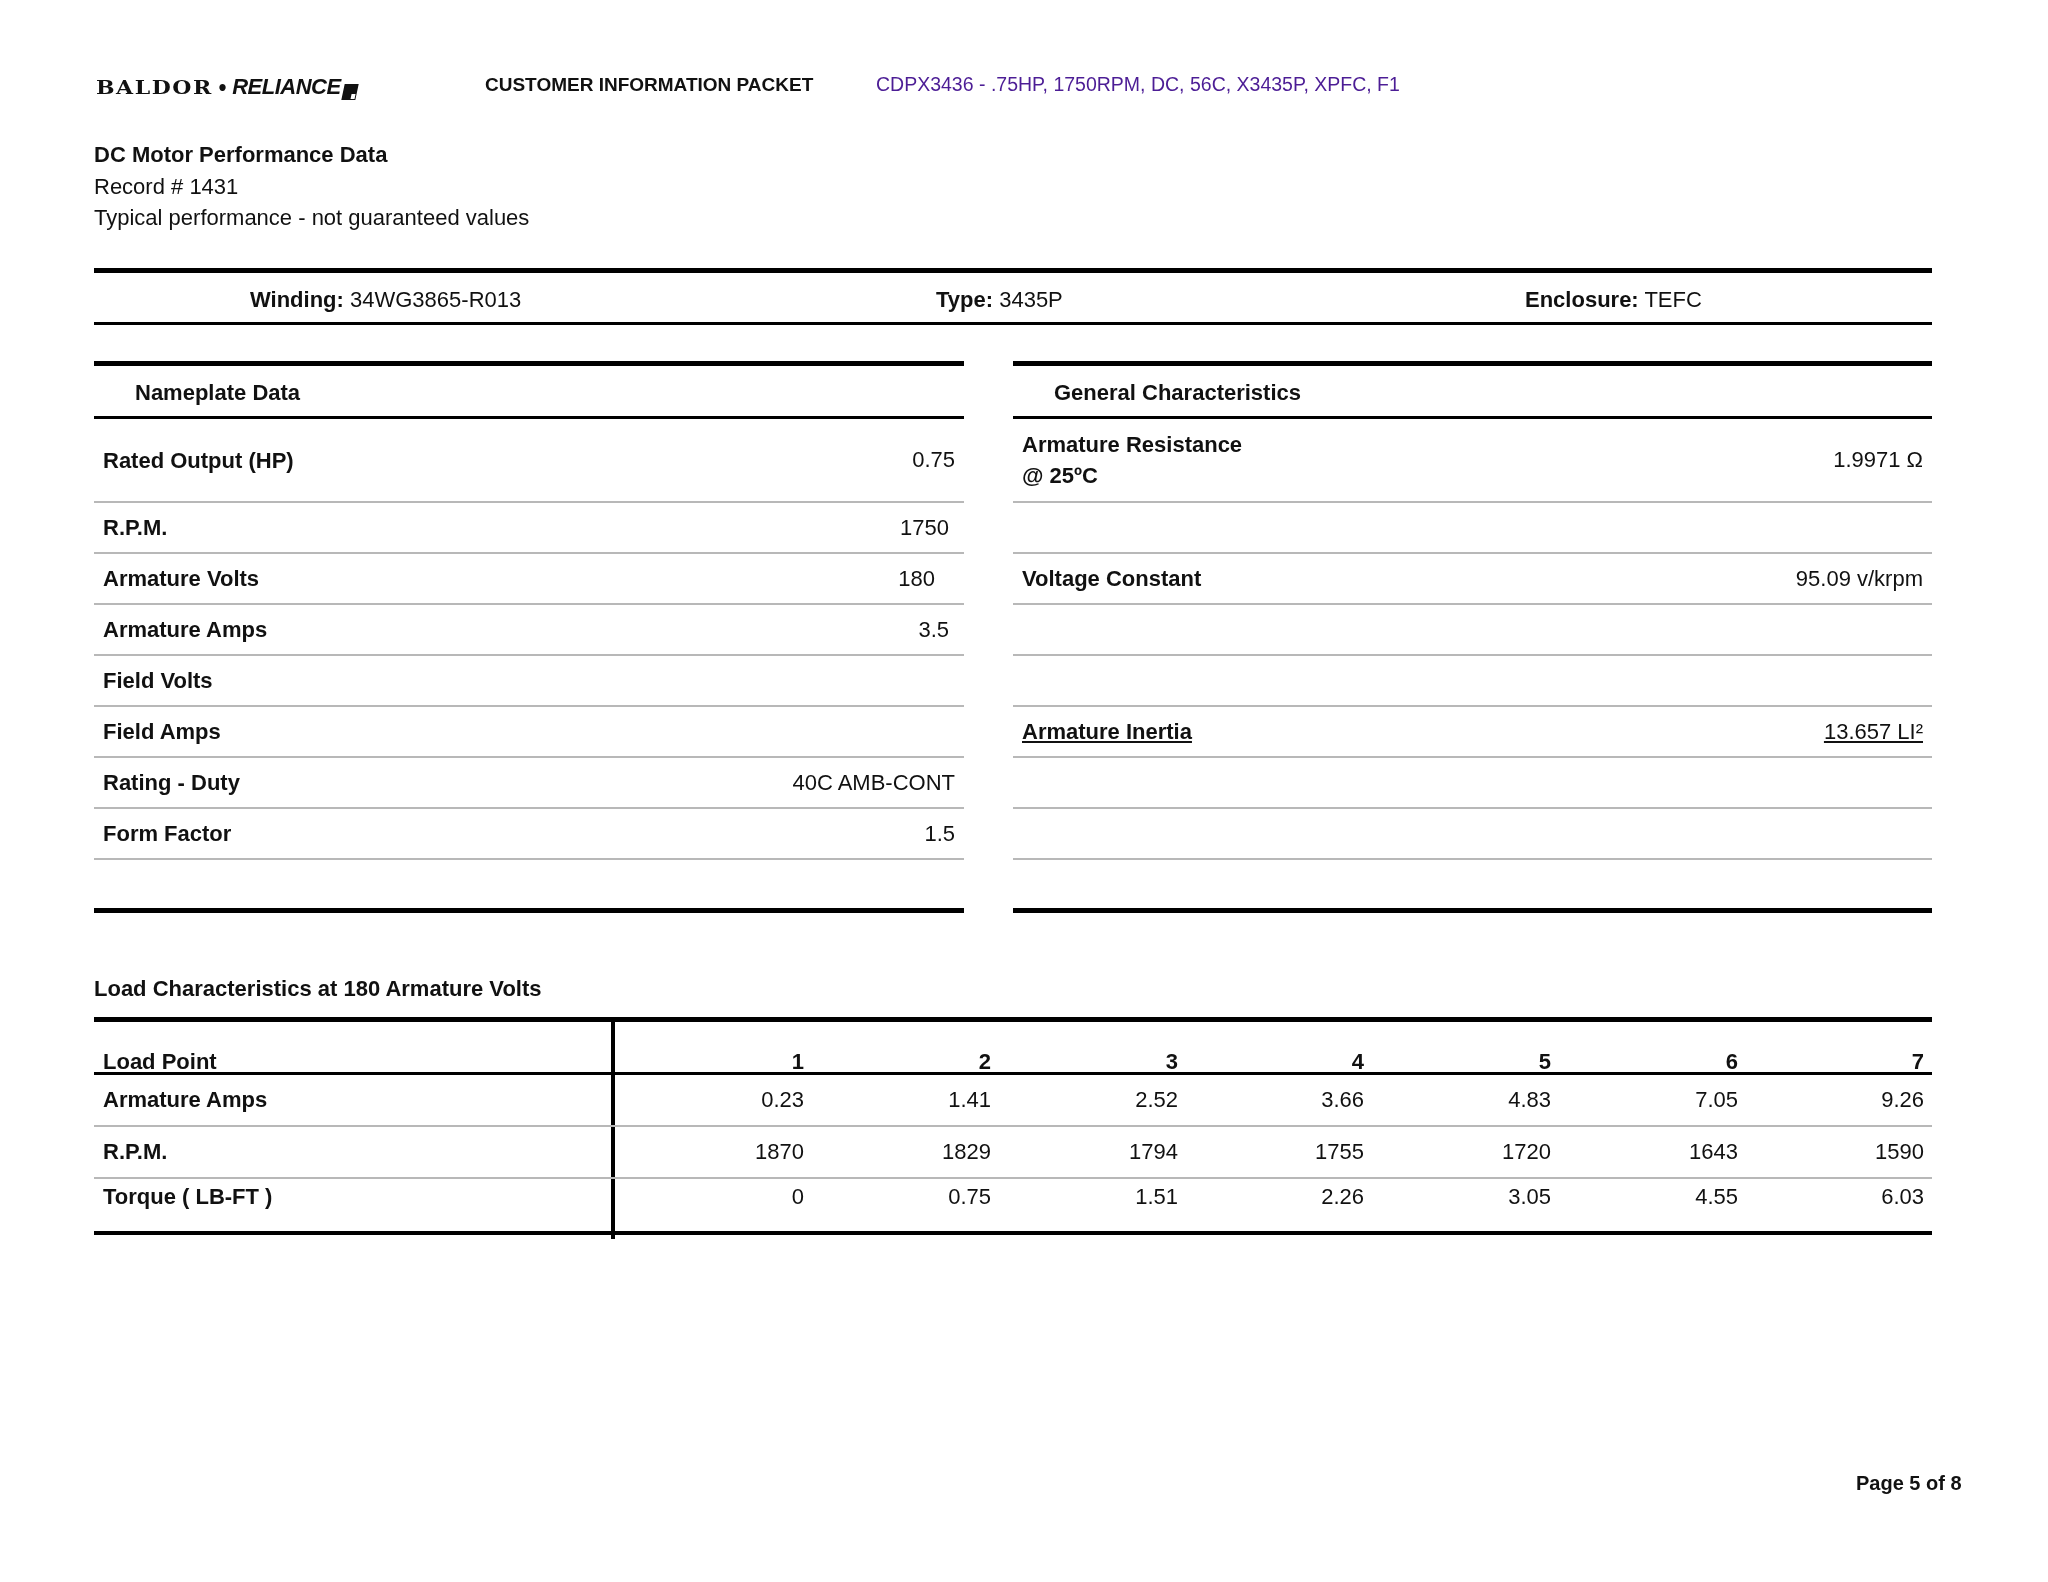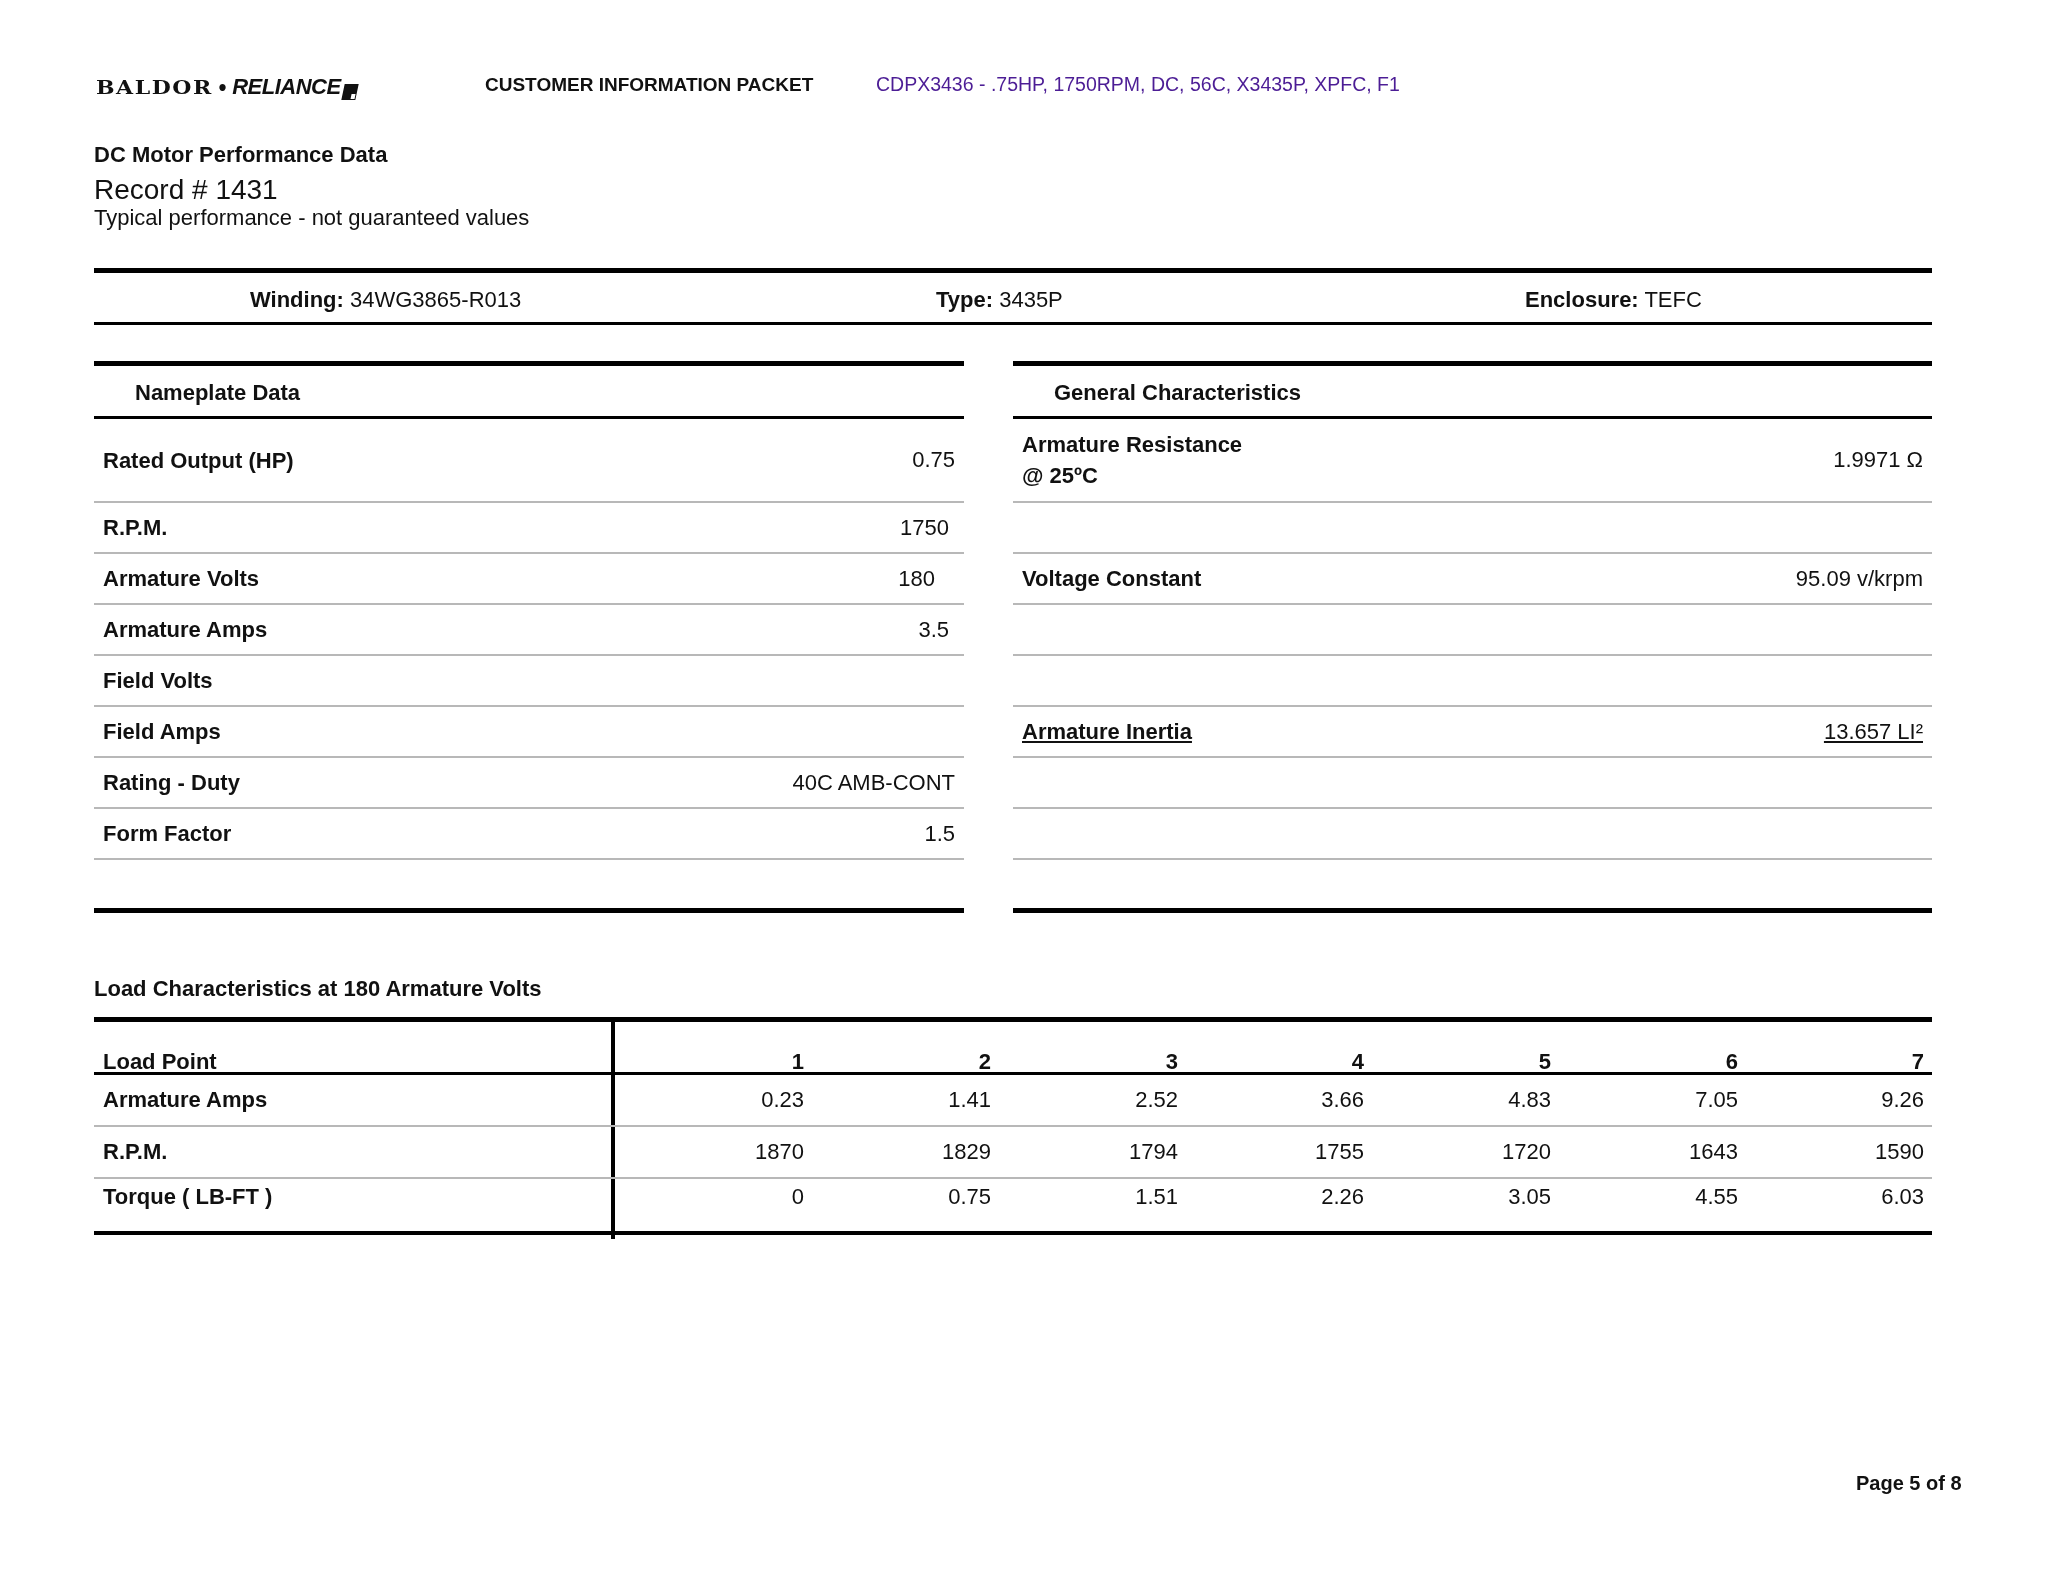--- a/index.html
+++ b/index.html
@@ -15,21 +15,21 @@
   .logo .baldor { font-family: "DejaVu Serif", serif; font-weight: bold; font-size: 22px; letter-spacing: 1.5px; transform: scaleY(0.85); }
   .logo .dot { font-weight: bold; font-size: 20px; margin: 0 4px; }
   .logo .reliance { font-family: "Liberation Sans", sans-serif; font-weight: bold; font-style: italic; font-size: 22px; letter-spacing: -0.5px; }
   .logo .mark { display: inline-block; width: 14px; height: 16px; background: #111; margin-left: 2px; transform: skewX(-12deg); position: relative; }
   .logo .mark::after { content: ""; position: absolute; right: 1px; bottom: 1px; width: 4px; height: 5px; background: #fff; }
 
   .packet-title { left: 485px; top: 74px; font-family: "Liberation Sans", sans-serif; font-weight: bold; font-size: 19px; letter-spacing: 0px; }
   .model-desc { left: 876px; top: 73px; font-family: "Liberation Sans", sans-serif; font-size: 19.5px; color: #4c1d95; }
 
   .doc-title { left: 94px; top: 142px; font-family: "Liberation Sans", sans-serif; font-weight: bold; font-size: 22px; }
-  .record { left: 94px; top: 174px; font-family: "Liberation Sans", sans-serif; font-size: 28px; }
+  .record { left: 94px; top: 174px; font-family: "Liberation Sans", sans-serif; font-size: 22px; }
   .typical { left: 94px; top: 205px; font-family: "Liberation Sans", sans-serif; font-size: 22px; }
 
   
   .rule { position: absolute; background: #000; }
   .rule.thick { height: 5px; }
   .rule.med { height: 3px; }
   .rule.thin { height: 2px; background: #b8b8b8; }
 
   
   .winding-bar { left: 94px; top: 275px; width: 1838px; height: 48px; }

